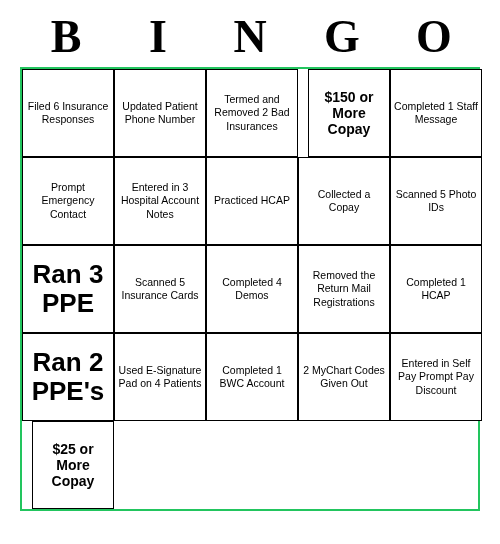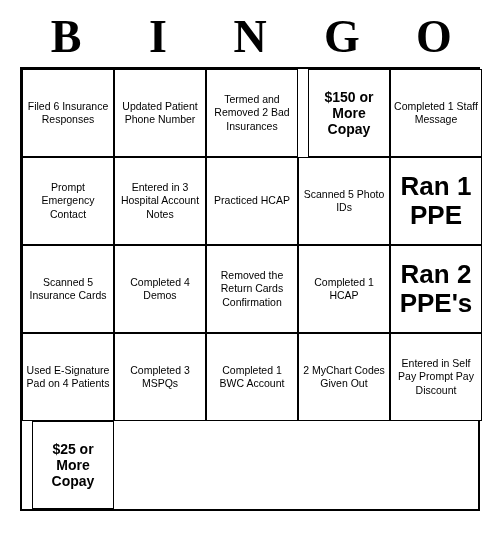--- a/index.html
+++ b/index.html
@@ -25,21 +25,21 @@
       width: 92px;
       text-align: center;
       font-size: 46px;
       font-weight: bold;
       font-family: Georgia, serif;
     }
     .bingo-grid {
       display: grid;
       grid-template-columns: repeat(5, 92px);
       grid-template-rows: repeat(5, 88px);
-      border: 2px solid #000000;
+      border: 2px solid #22c55e;
       width: 460px;
     }
     .bingo-cell {
       border: 1px solid #000;
       display: flex;
       align-items: center;
       justify-content: center;
       text-align: center;
       padding: 3px;
       font-size: 10.5px;
@@ -71,26 +71,26 @@
 
 <div class="bingo-grid">
 <div class="bingo-cell">Filed 6 Insurance Responses</div>
     <div class="bingo-cell">Updated Patient Phone Number</div>
     <div class="bingo-cell">Termed and Removed 2 Bad Insurances</div>
     <div class="bingo-cell medium-text">$150 or More Copay</div>
     <div class="bingo-cell">Completed 1 Staff Message</div>
     <div class="bingo-cell">Prompt Emergency Contact</div>
     <div class="bingo-cell">Entered in 3 Hospital Account Notes</div>
     <div class="bingo-cell">Practiced HCAP</div>
+    <div class="bingo-cell">Collected a Copay</div>
     <div class="bingo-cell">Scanned 5 Photo IDs</div>
-    <div class="bingo-cell large-text">Ran 1 PPE</div>
+    <div class="bingo-cell large-text">Ran 3 PPE</div>
     <div class="bingo-cell">Scanned 5 Insurance Cards</div>
     <div class="bingo-cell">Completed 4 Demos</div>
-    <div class="bingo-cell">Removed the Return Cards Confirmation</div>
+    <div class="bingo-cell">Removed the Return Mail Registrations</div>
     <div class="bingo-cell">Completed 1 HCAP</div>
     <div class="bingo-cell large-text">Ran 2 PPE's</div>
     <div class="bingo-cell">Used E-Signature Pad on 4 Patients</div>
-    <div class="bingo-cell">Completed 3 MSPQs</div>
     <div class="bingo-cell">Completed 1 BWC Account</div>
     <div class="bingo-cell">2 MyChart Codes Given Out</div>
     <div class="bingo-cell">Entered in Self Pay Prompt Pay Discount</div>
     <div class="bingo-cell medium-text">$25 or More Copay</div>
   </div>
 
 </body></html>

